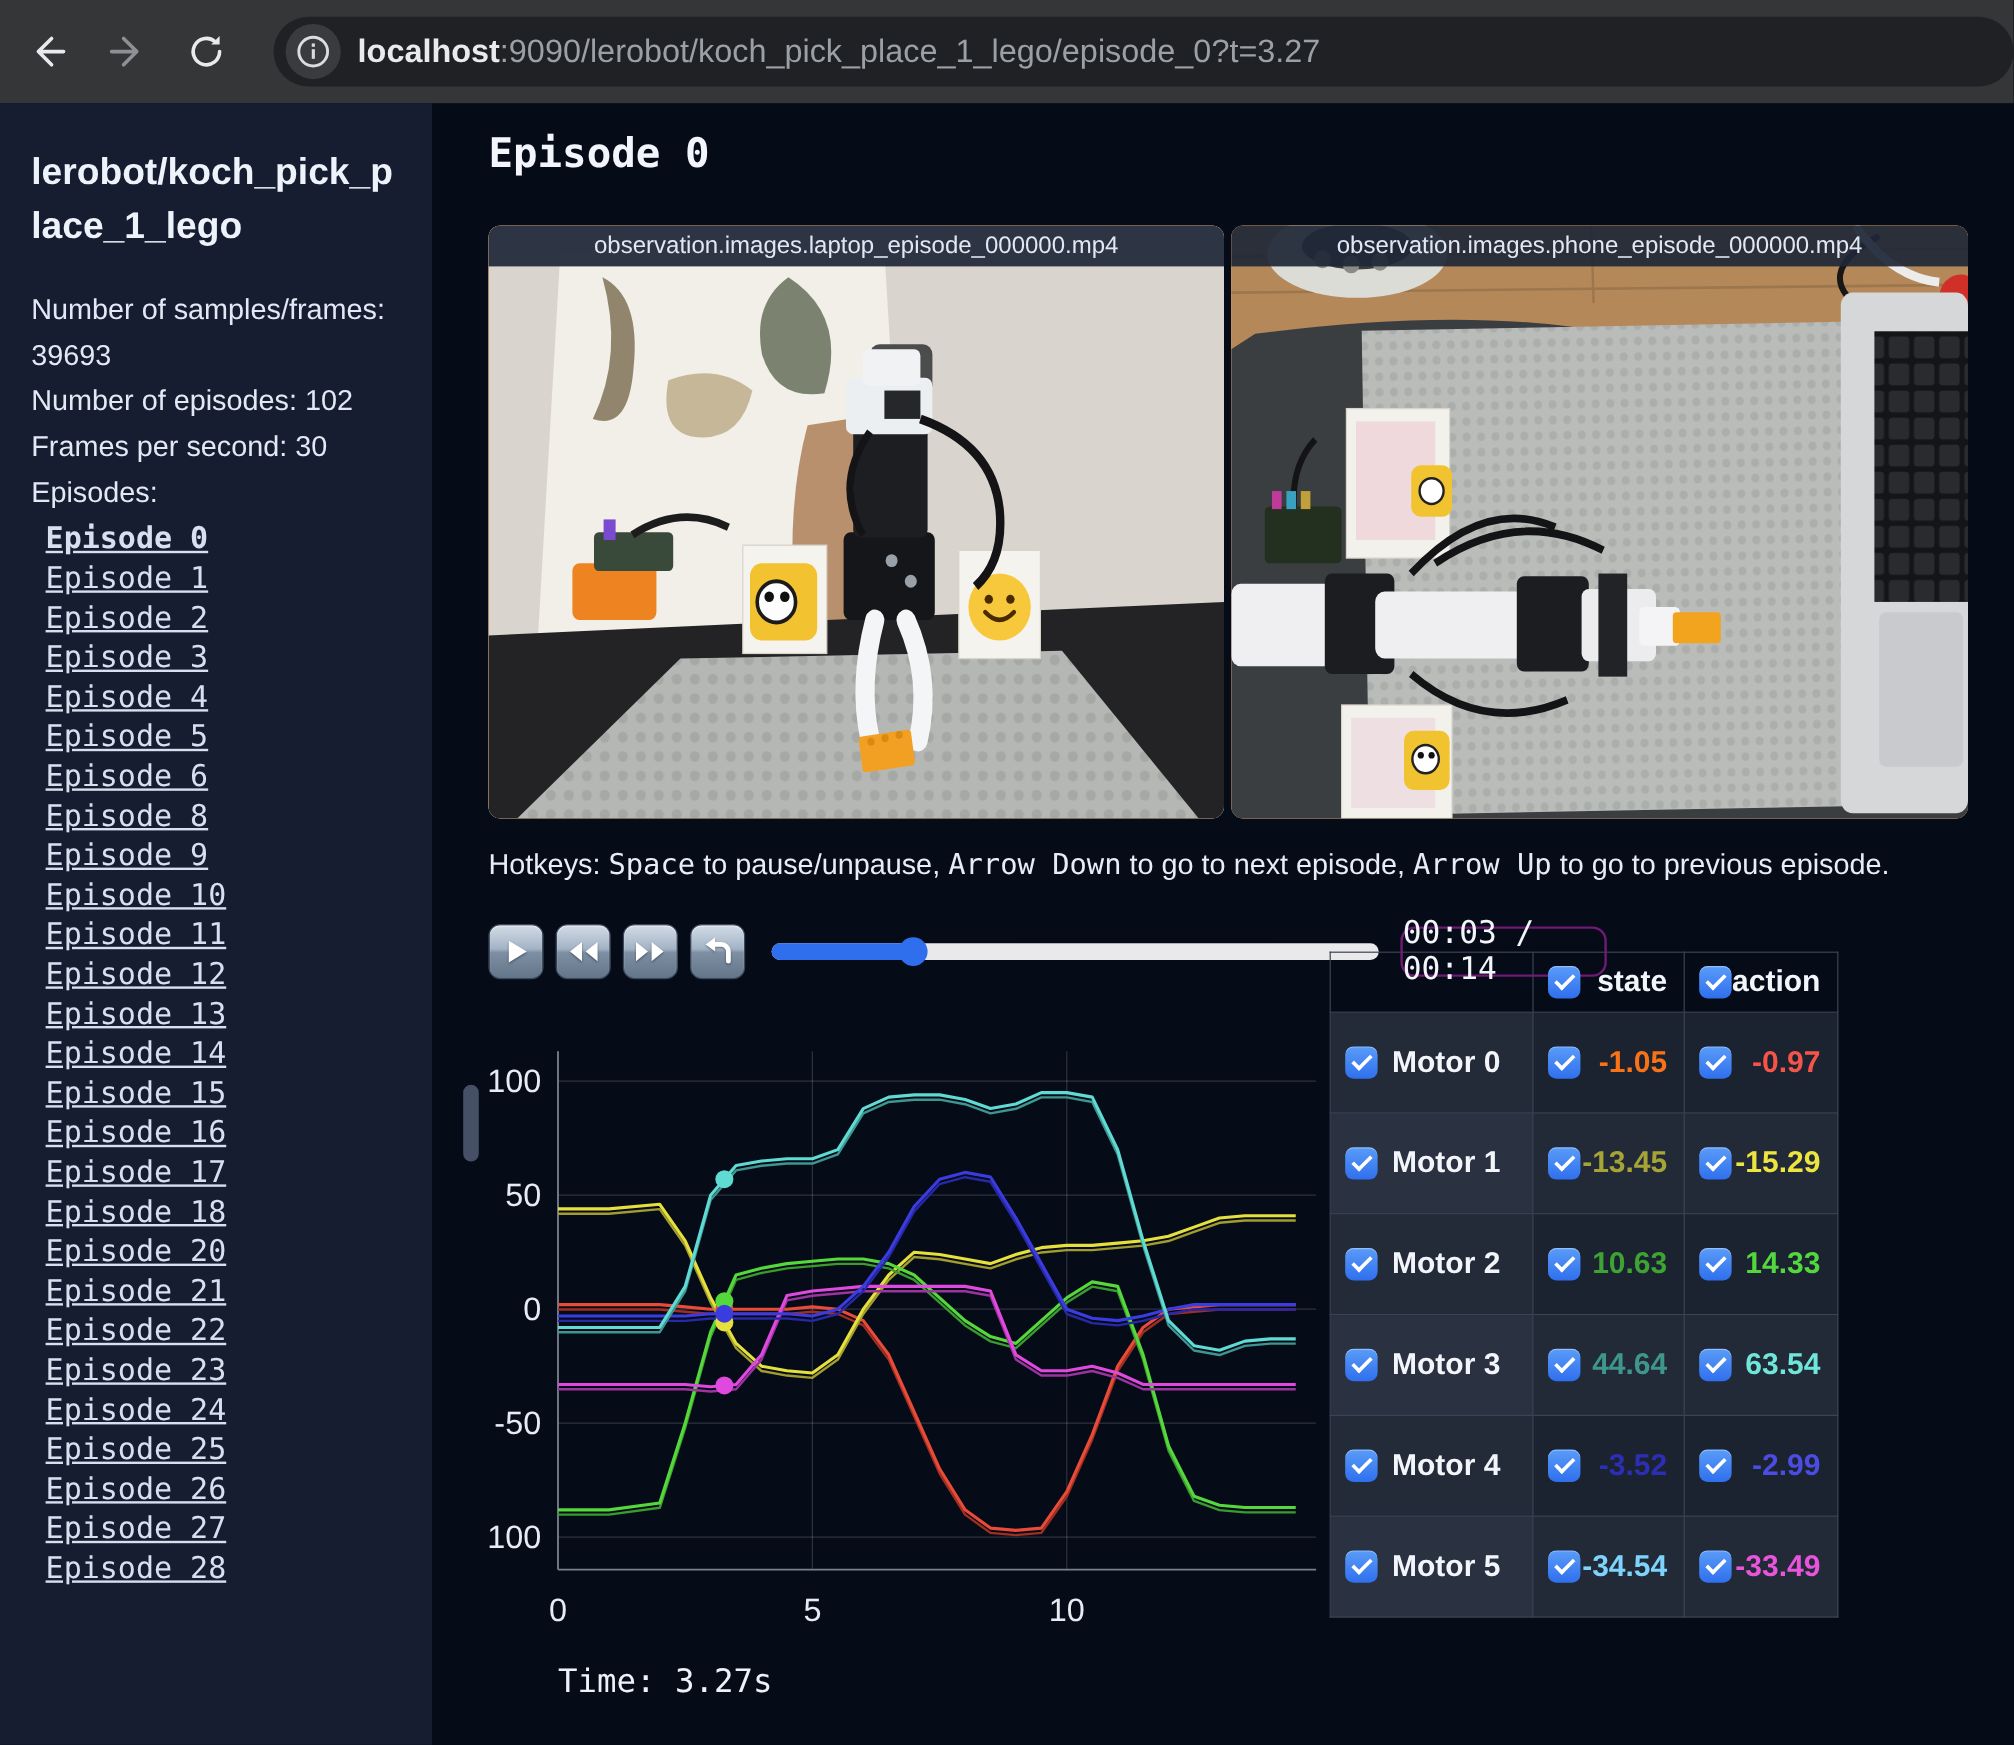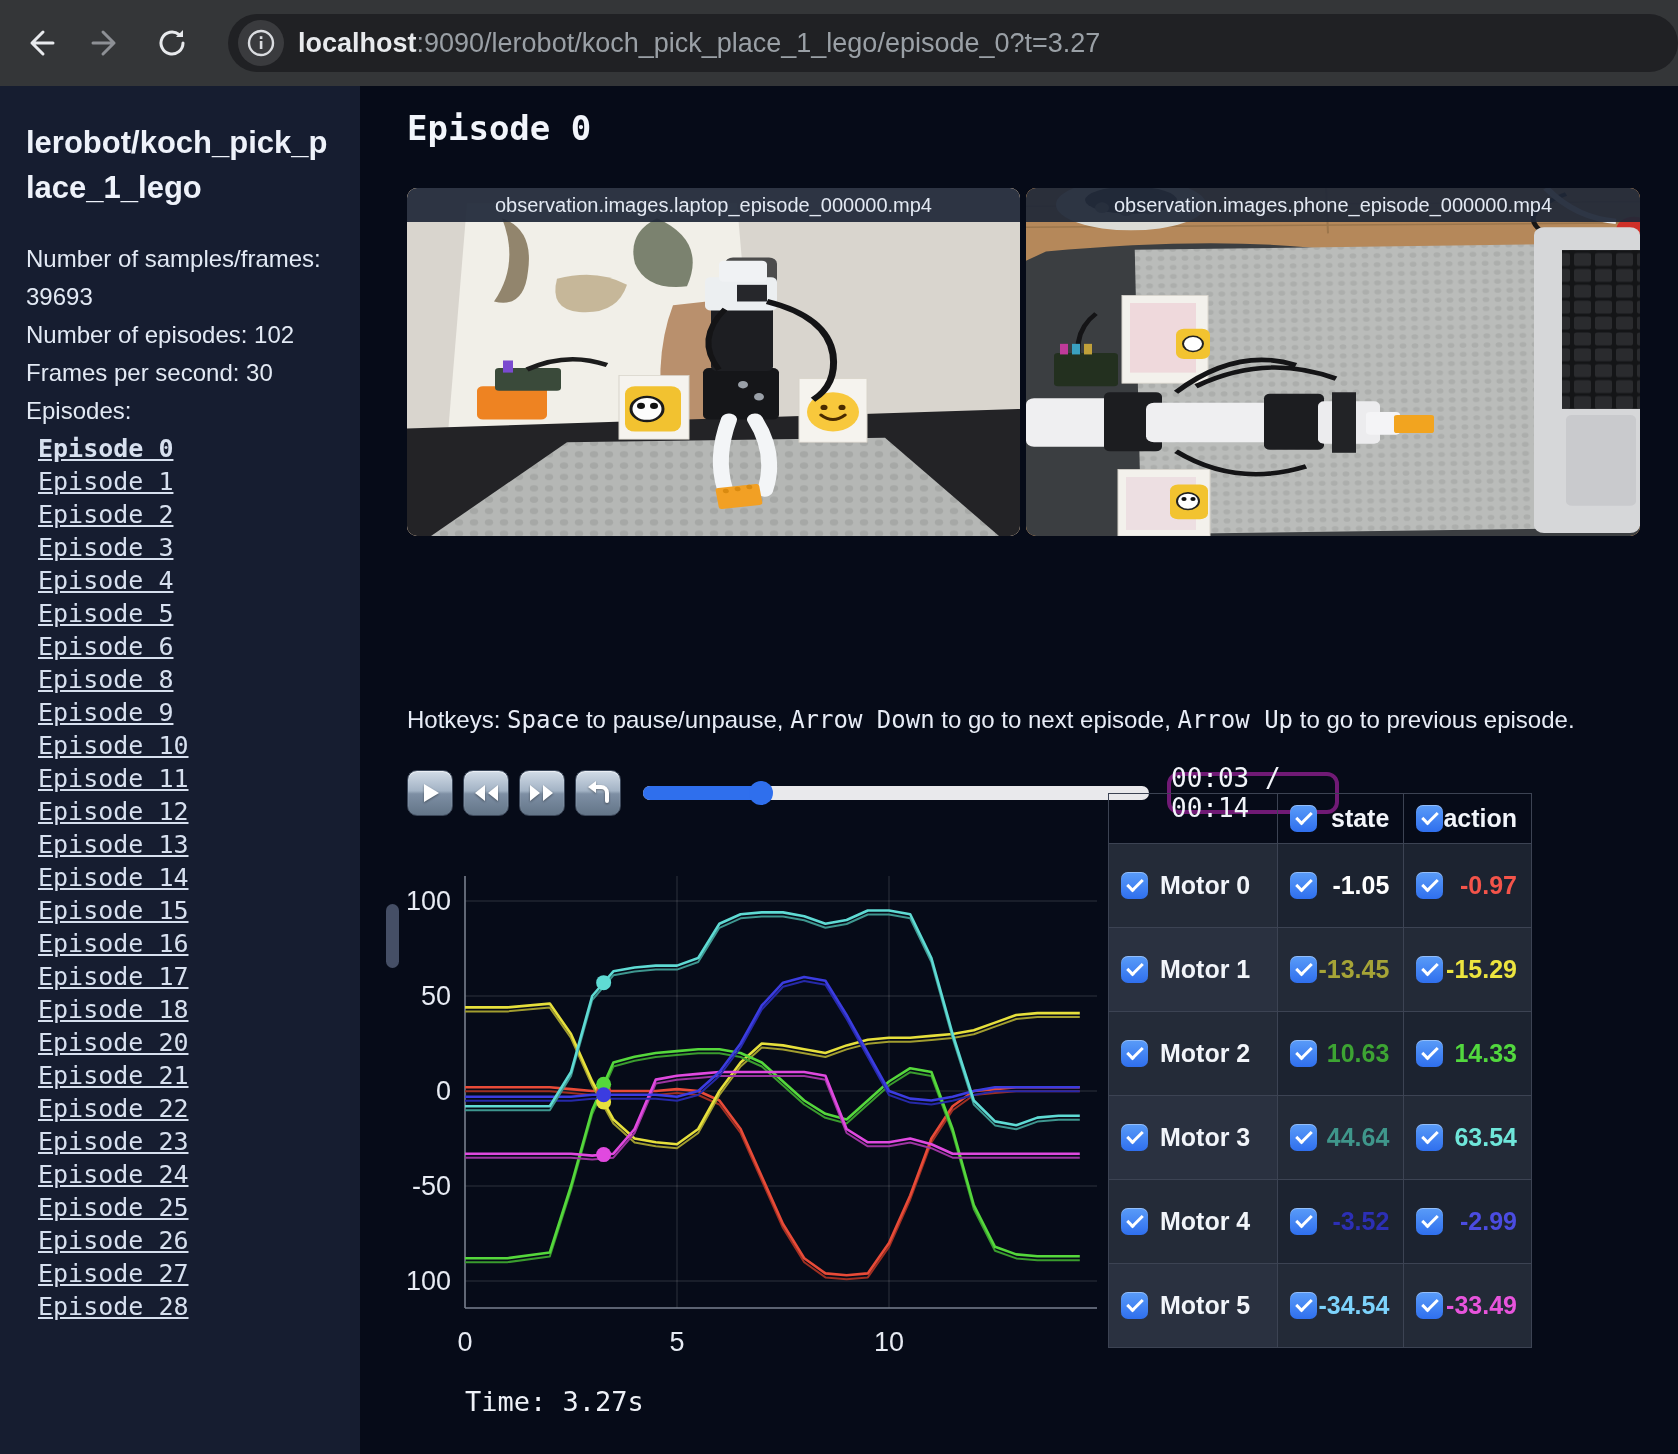--- a/index.html
+++ b/index.html
@@ -34,21 +34,21 @@
                     line-height:33px; color:#d7e0ef; text-decoration:underline; cursor:pointer; }
   .episode-list a.active { font-weight:700; }
 
   .scroll-thumb { position:absolute; left:26px; top:818px; width:13px; height:64px;
                   border-radius:7px; background:#454f66; }
 
   
   .page-title { position:absolute; left:47px; top:22px; font-size:34px; font-weight:700; color:#f2f5fb; }
 
   .videos { position:absolute; left:47px; top:102px; display:flex; gap:6px; }
-  .video-panel { position:relative; width:613px; height:348px; border-radius:10px;
+  .video-panel { position:relative; width:613px; height:494px; border-radius:10px;
                  overflow:hidden; background:#fdba74; }
   .video-title { position:absolute; left:0; top:0; right:0; height:34px; z-index:2;
                  background:rgba(31,40,56,.93); display:flex; align-items:center; justify-content:center;
                  font-size:20px; color:#e2e8f2; white-space:nowrap; }
   .video-panel svg.scene { position:absolute; left:0; top:0; width:100%; height:100%; }
 
   .hotkeys { position:absolute; left:47px; top:620px; font-size:24px; color:#e7ecf6; }
   .hotkeys .key { font-family:"DejaVu Sans Mono", monospace; }
 
   .controls { position:absolute; left:47px; top:684px; display:flex; align-items:center; }
@@ -56,21 +56,21 @@
                border:1px solid #3c485a;
                background:linear-gradient(180deg,#d2dce7 0%,#a3b3c5 45%,#7e8fa4 52%,#637588 100%);
                display:flex; align-items:center; justify-content:center;
                box-shadow:inset 0 1px 1px rgba(255,255,255,.6); }
   .media-btn svg { filter:drop-shadow(0 1px 1px rgba(0,0,0,.4)); }
   .slider { position:relative; width:506px; height:14px; margin-left:12px; border-radius:7px;
             background:#e9e9ec; cursor:pointer; }
   .slider-fill { position:absolute; left:0; top:0; height:14px; border-radius:7px; background:#2f6fed; }
   .slider-thumb { position:absolute; top:-5px; width:24px; height:24px; border-radius:12px;
                   background:#2f6fed; }
-  .time-box { margin-left:18px; width:172px; height:42px; border:4px solid #701a75; border-radius:12px;
+  .time-box { margin-left:18px; width:172px; height:42px; border:2px solid #701a75; border-radius:12px;
               display:flex; align-items:center; justify-content:center;
               font-family:"DejaVu Sans Mono", monospace; font-size:26px; color:#f2f5fa; }
 
   
   .chart-wrap { position:absolute; left:47px; top:760px; width:690px; height:608px; }
   .chart-wrap svg { overflow:hidden; }
 
   
   .motor-table { position:absolute; left:748px; top:707px; width:424px; border-collapse:collapse; }
   .motor-table td, .motor-table th { border:1px solid #3c4353; }
@@ -419,21 +419,21 @@
           <tr>
             <td class="td-label col-label">
               <div class="lcell">
                 <div class="checkbox"></div>
                 <span>Motor 0</span>
               </div>
             </td>
             <td class="td-val col-val">
               <div class="vcell">
                 <div class="checkbox"></div>
-                <span style="color:#ffffff">-1.05</span>
+                <span style="color:#f97316">-1.05</span>
               </div>
             </td>
             <td class="td-val col-val">
               <div class="vcell">
                 <div class="checkbox"></div>
                 <span style="color:#f4544a">-0.97</span>
               </div>
             </td>
           </tr>
           <tr>

